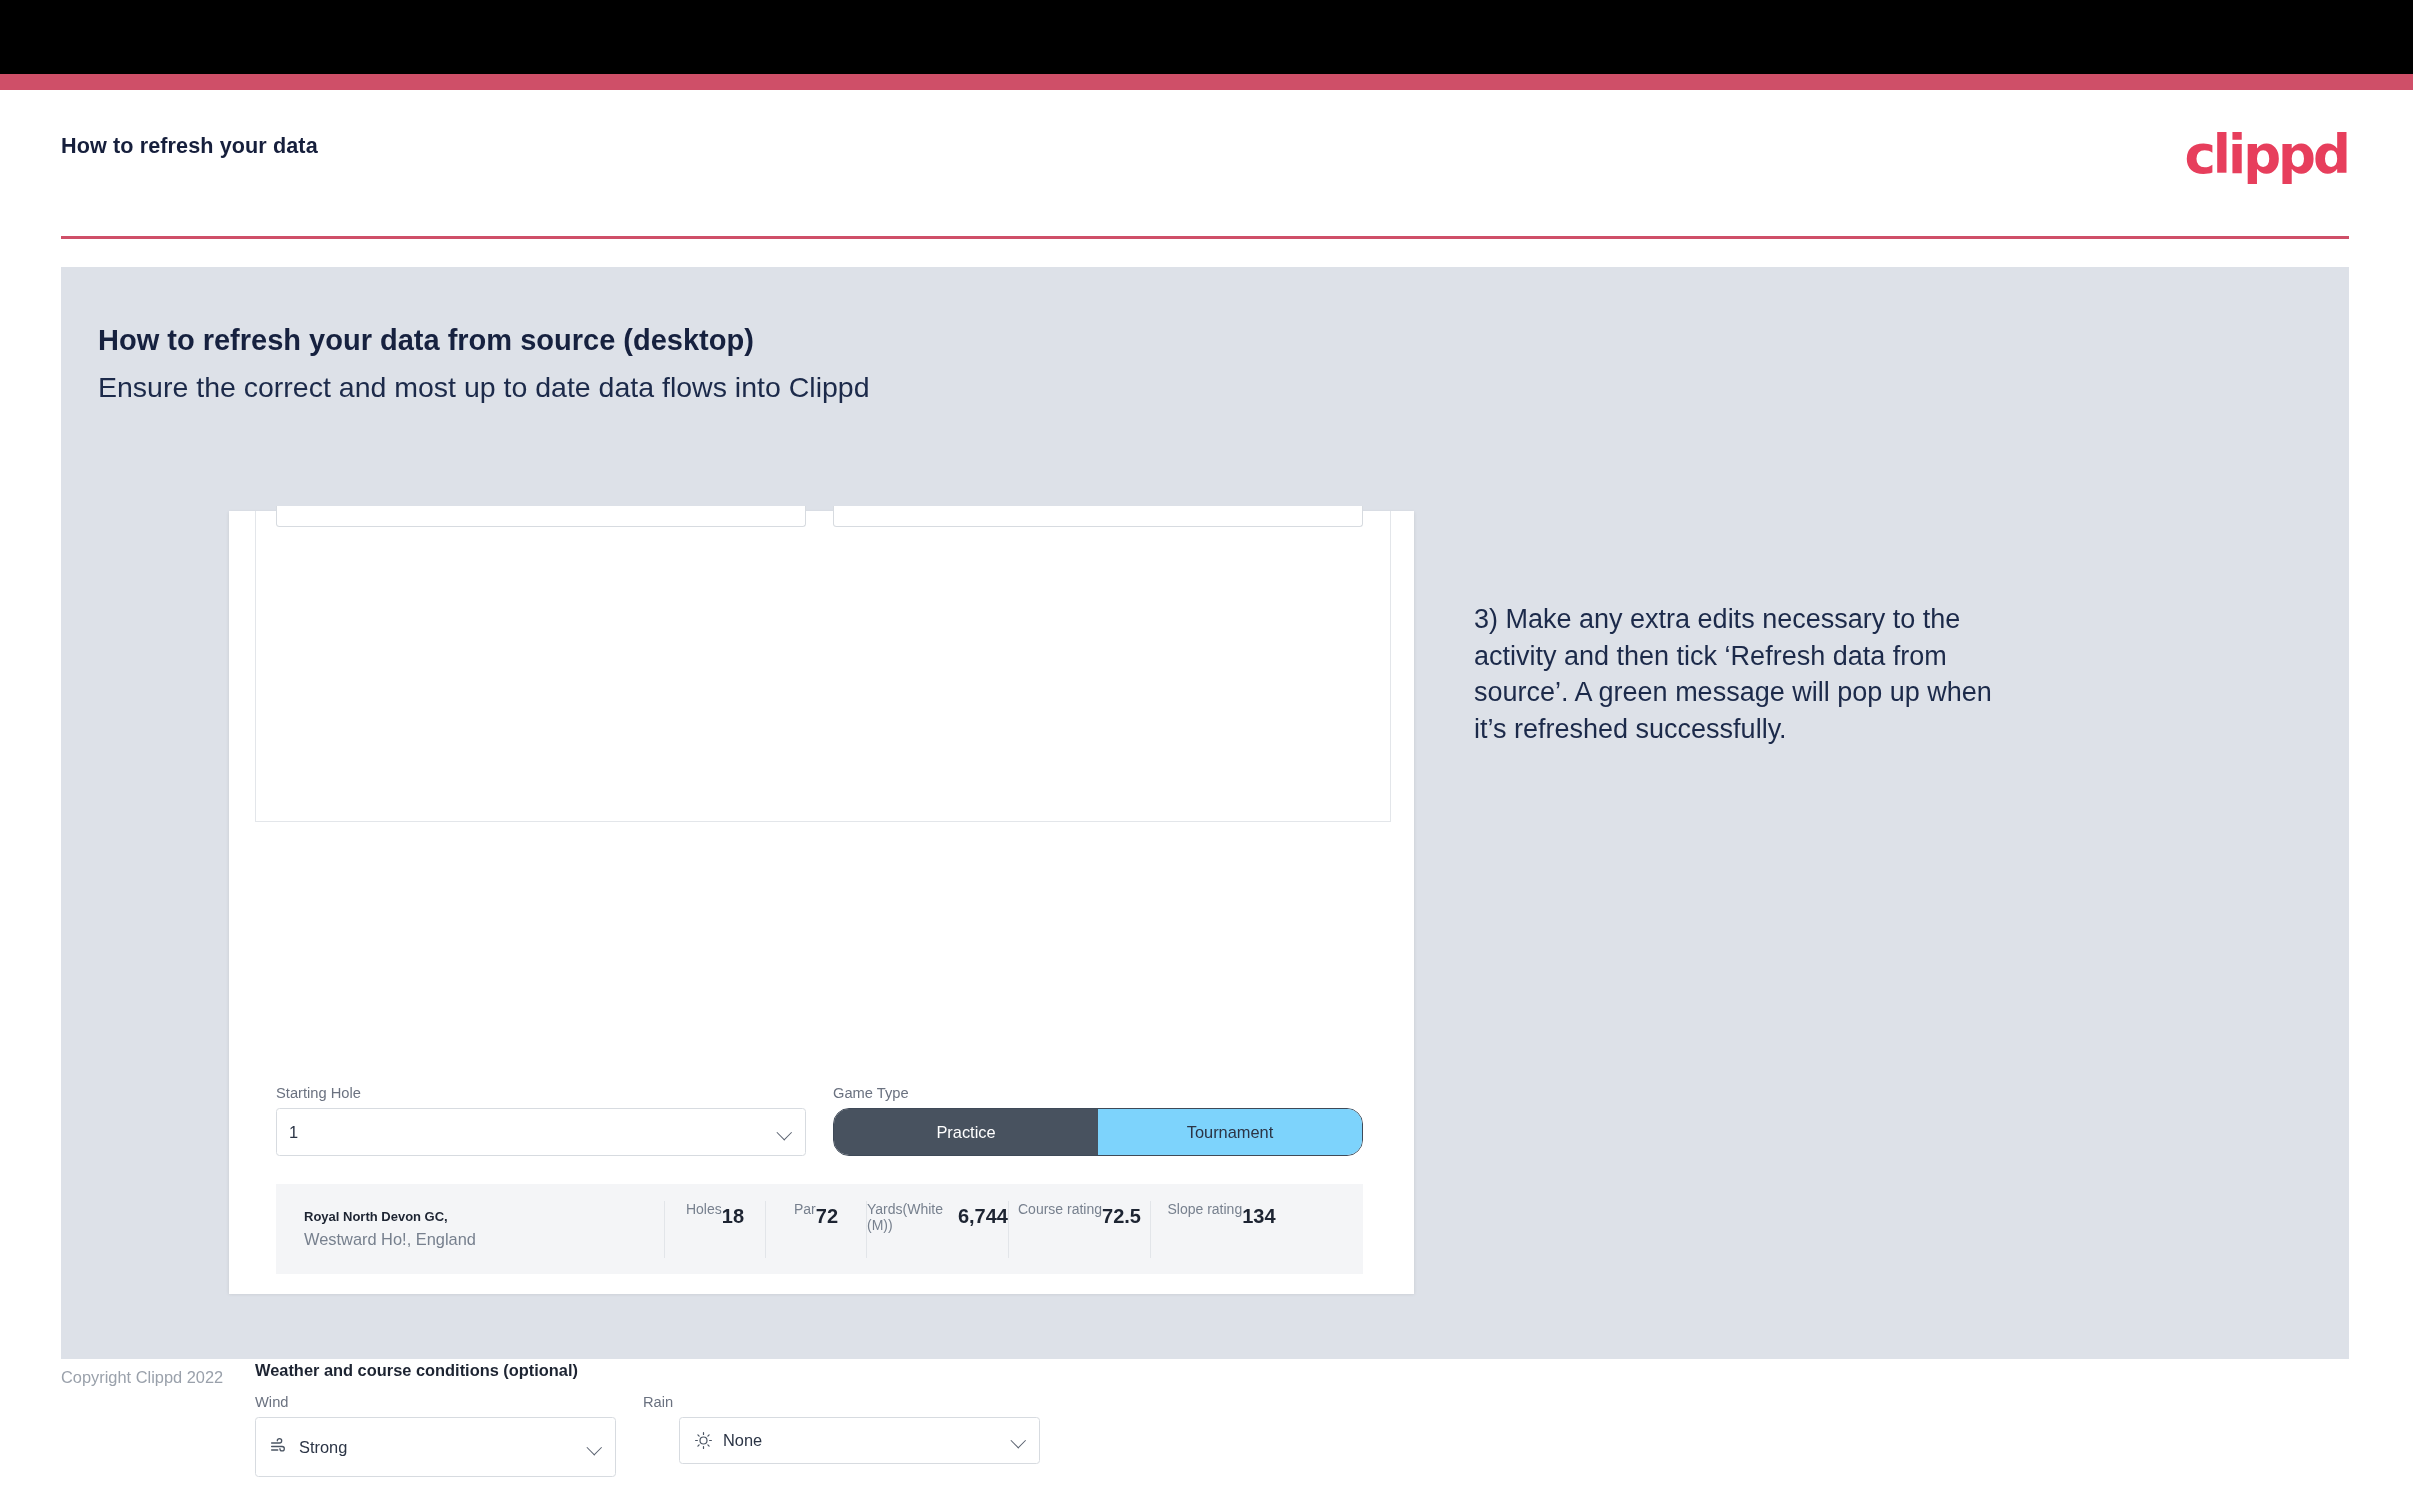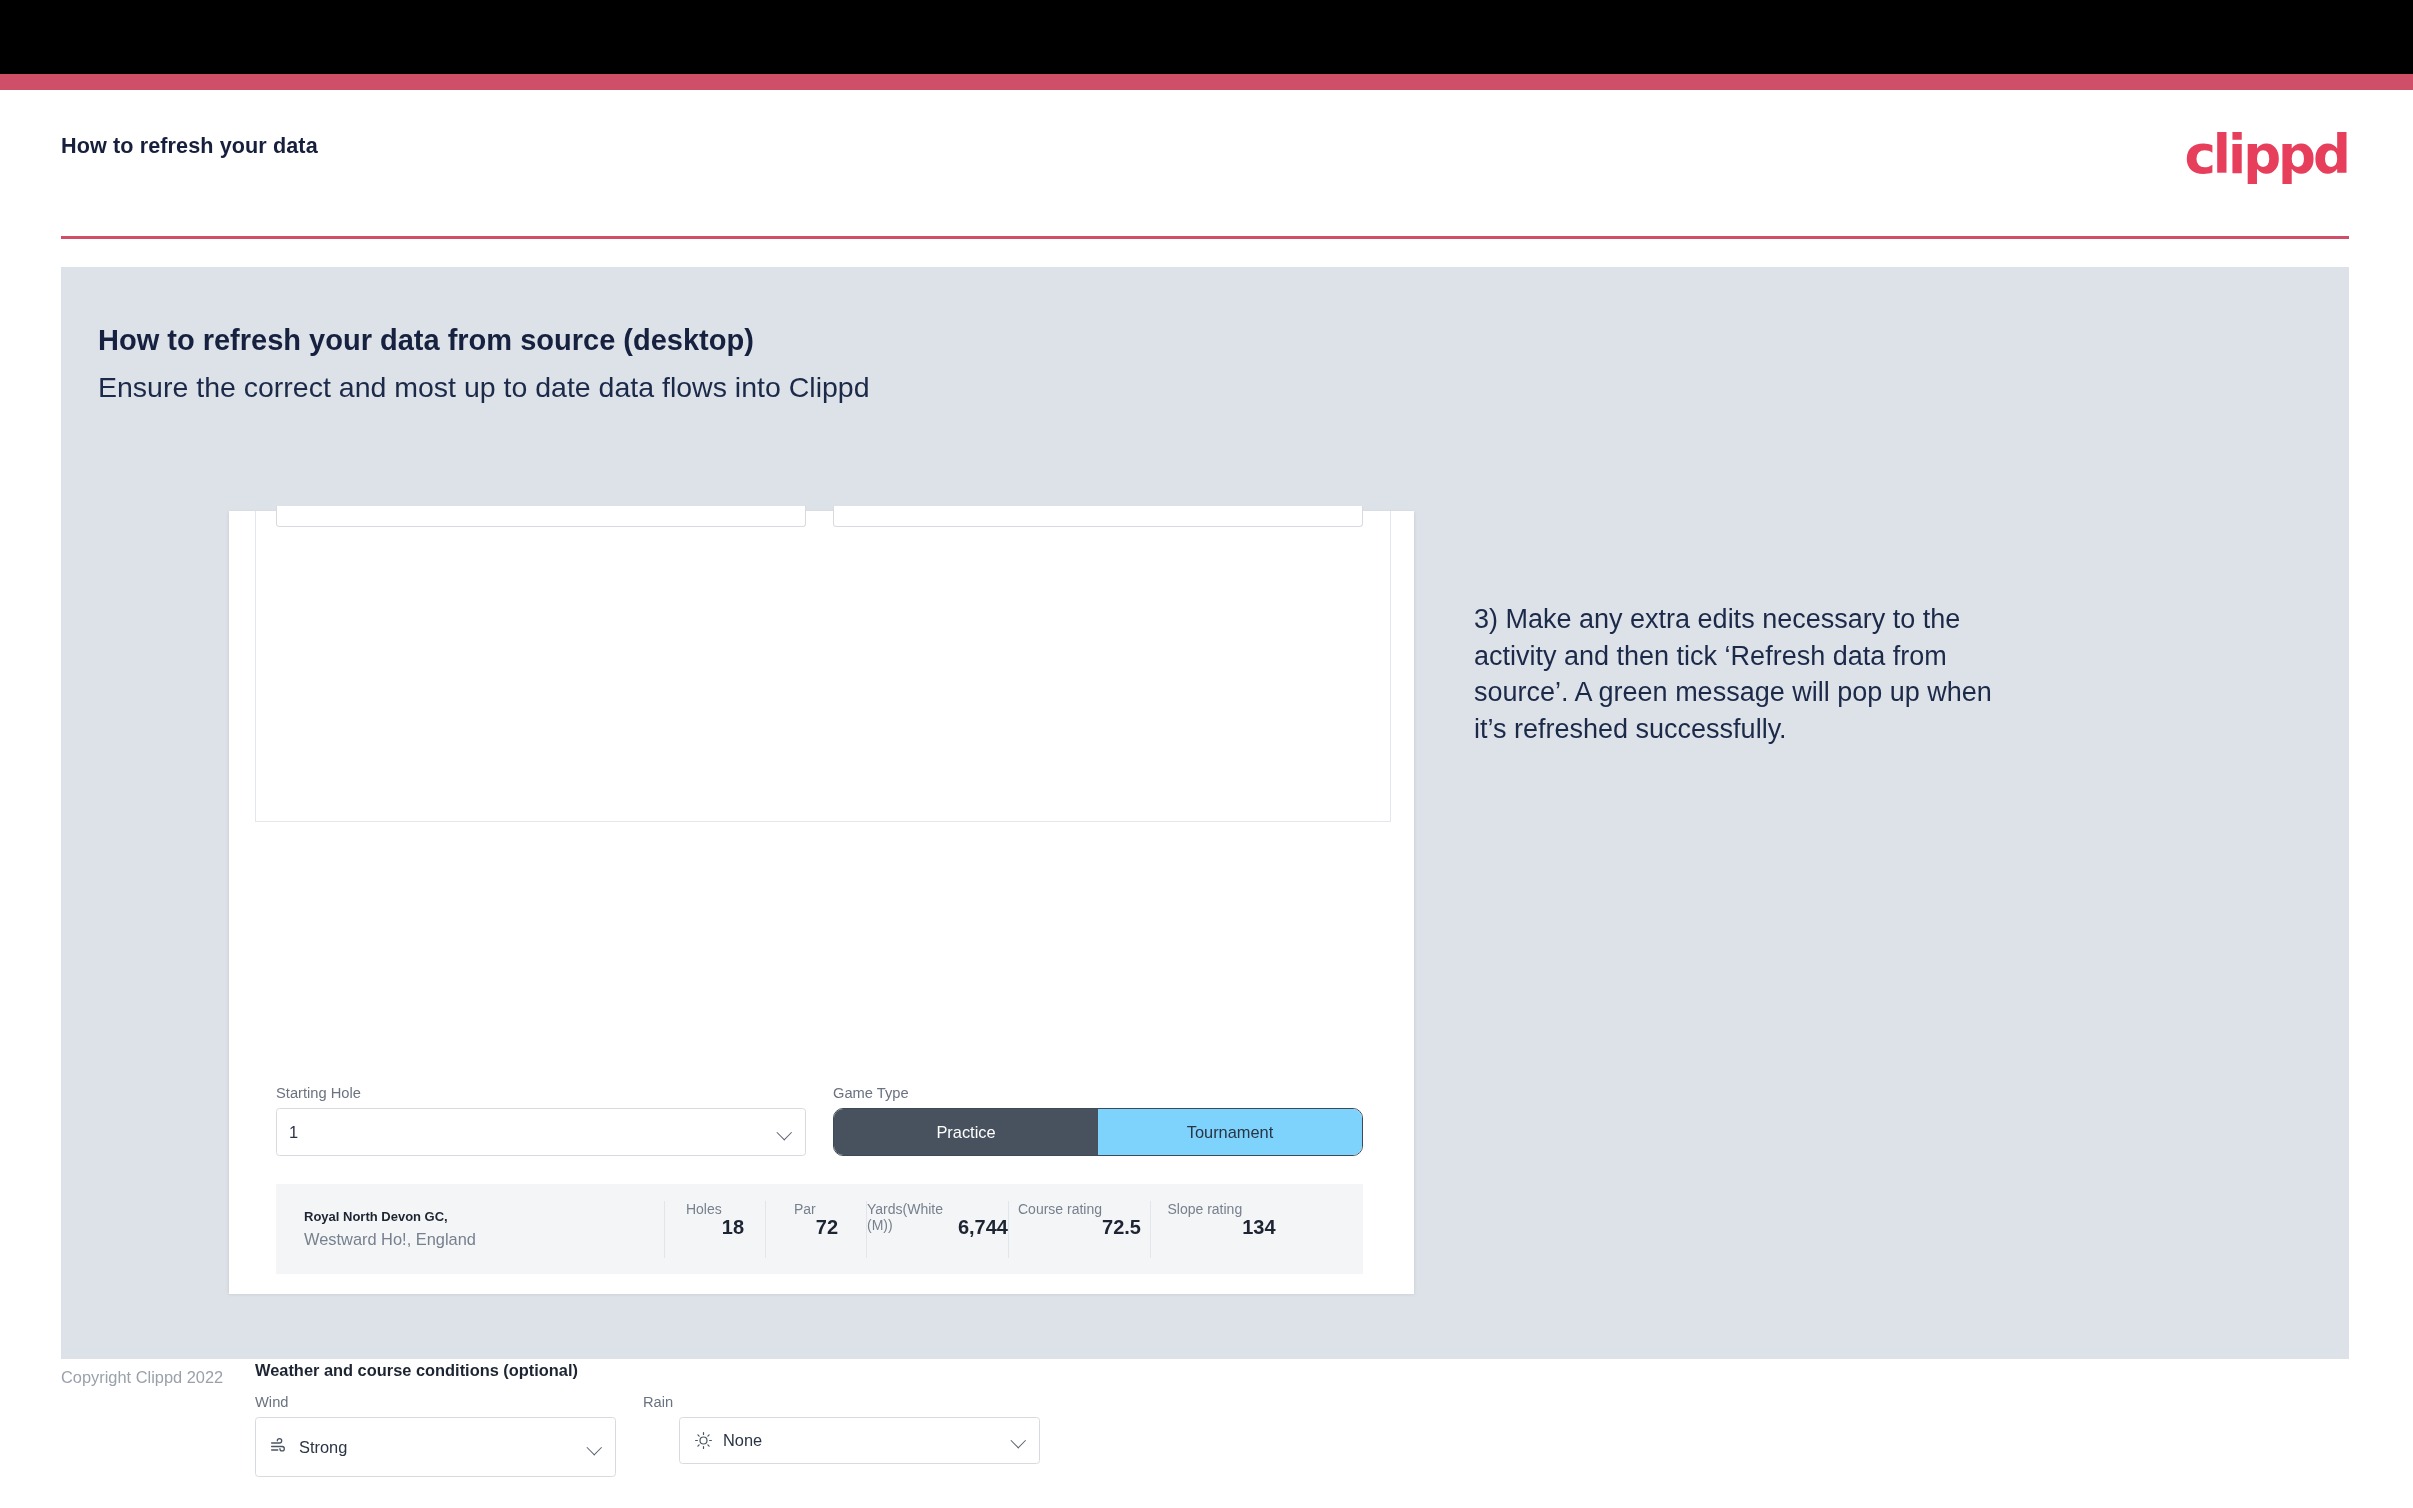--- a/index.html
+++ b/index.html
@@ -111,21 +111,21 @@
   #starting-hole-label { left: 47px; top: 574px; }
   #starting-hole-select {
     left: 47px; top: 597px; width: 530px; height: 48px;
   }
 
   
   #game-type-label { left: 604px; top: 574px; }
   .toggle {
     position: absolute; left: 604px; top: 597px;
     width: 530px; height: 48px;
-    border: 0.9px solid #3f4a58; border-radius: 10px;
+    border: 0.9px solid #3f4a58; border-radius: 16px;
     display: flex; overflow: hidden;
   }
   .toggle-opt {
     flex: 1; display: flex; align-items: center; justify-content: center;
     font-size: 16.4px; color: #2b3445; background: #7dd3fc;
   }
   .toggle-opt.active { background: #48525f; color: #ffffff; }
 
   
   .course-strip {
@@ -138,21 +138,21 @@
   .course-name { font-size: 13px; font-weight: bold; color: #1d2432; }
   .course-loc  { font-size: 16.4px; color: #77808e; margin-top: 5.2px; }
   .stat {
     width: 101px; height: 57px;
     border-left: 0.9px solid #e2e5e9;
     display: flex; flex-direction: row;
     align-items: flex-start; justify-content: center;
   }
   .stat.wide { width: 142px; }
   .stat-label { font-size: 14px; color: #77808e; }
-  .stat-value { font-size: 20px; font-weight: bold; color: #1d2432; margin-top: 15px; }
+  .stat-value { font-size: 20px; font-weight: bold; color: #1d2432; margin-top: 4px; }
 
   
   .section-title {
     position: absolute; left: 26px; top: 850px;
     font-size: 16.4px; font-weight: bold; color: #1d2432;
   }
 
   .icon-slot {
     width: 22.4px; height: 22.4px; margin-right: 8.6px;
     flex: 0 0 auto; display: flex; align-items: center; justify-content: center;

